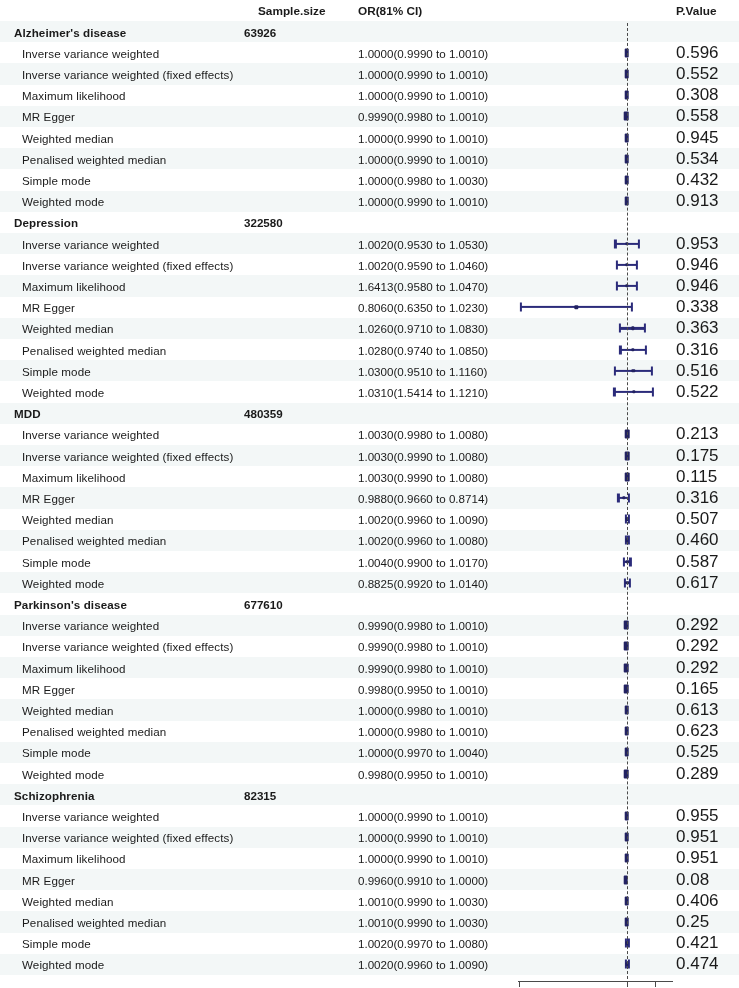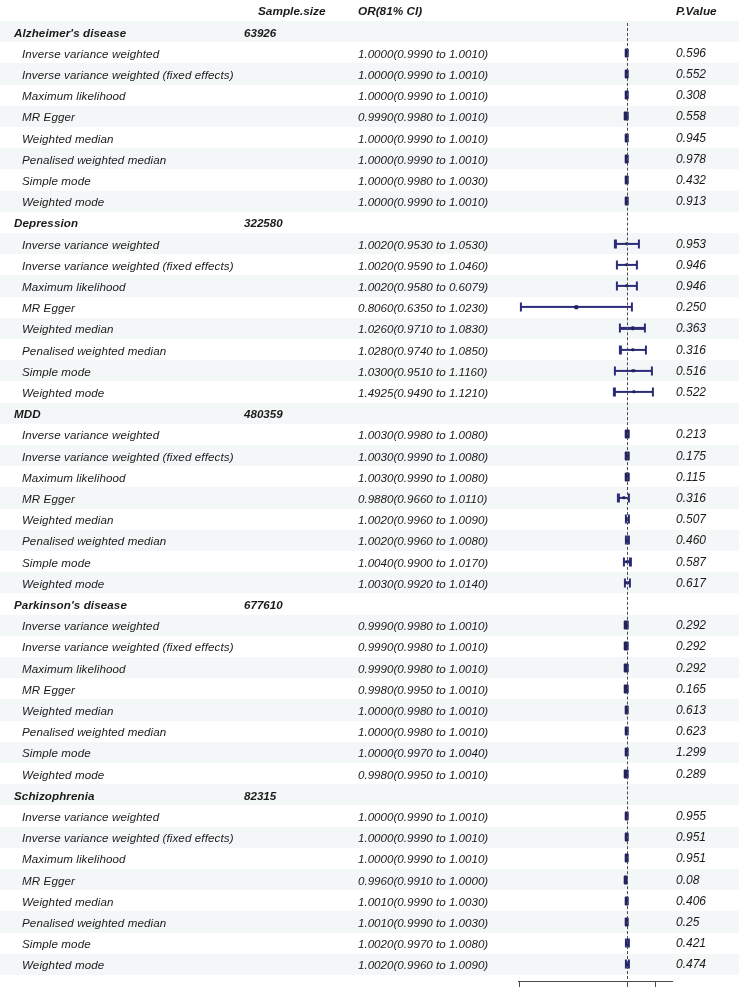--- a/index.html
+++ b/index.html
@@ -1,41 +1,41 @@
 <!DOCTYPE html>
 <html><head>
 <meta charset="utf-8">
 <style>
   html,body{margin:0;padding:0;}
   body{
     width:739px;height:988px;background:#ffffff;
     font-family:"Liberation Sans","DejaVu Sans",sans-serif;
     color:#1a1a1a;overflow:hidden;position:relative;
   }
-  #plot{position:relative;width:739px;height:836px;font-style:italic;}
+  #plot{position:relative;width:739px;height:836px;}
 
   
   .row{position:absolute;left:0;width:739px;height:21.2px;}
   .row.odd{background:#f3f7f7;}
   .row.even{background:#ffffff;}
 
   .hdr{position:absolute;left:0;top:0;width:739px;height:21px;background:#ffffff;}
 
   .c-label{position:absolute;top:50%;transform:translateY(-50%);
            font-size:11.6px;white-space:nowrap;letter-spacing:.1px;}
   .c-label.group{left:14px;font-weight:bold;}
   .c-label.method{left:22px;font-weight:normal;}
 
   .c-n{position:absolute;top:50%;transform:translateY(-50%);
        left:244px;width:70px;text-align:left;font-size:11.6px;font-weight:bold;
        white-space:nowrap;}
   .c-or{position:absolute;top:50%;transform:translateY(-50%);
         left:358px;font-size:11.6px;white-space:nowrap;letter-spacing:0px;}
   .c-p{position:absolute;top:50%;transform:translateY(-50%);
-       left:676px;font-size:12px;white-space:nowrap;}
+       left:676px;font-size:17px;white-space:nowrap;}
 
   
   .h-txt{position:absolute;top:50%;transform:translateY(-50%);
          font-size:11.8px;font-weight:bold;white-space:nowrap;}
   .h-n{left:258px;}
   .h-or{left:358px;}
   .h-p{left:676px;text-align:right;}
 
   
   #forest{position:absolute;left:0;top:0;width:739px;height:988px;
@@ -89,21 +89,21 @@
         <span class="c-p">0.558</span>
       </div>
       <div class="row even" style="top: 127px;">
         <span class="c-label method">Weighted median</span>
         <span class="c-or">1.0000(0.9990 to 1.0010)</span>
         <span class="c-p">0.945</span>
       </div>
       <div class="row odd" style="top: 148.2px;">
         <span class="c-label method">Penalised weighted median</span>
         <span class="c-or">1.0000(0.9990 to 1.0010)</span>
-        <span class="c-p">0.978</span>
+        <span class="c-p">0.534</span>
       </div>
       <div class="row even" style="top: 169.4px;">
         <span class="c-label method">Simple mode</span>
         <span class="c-or">1.0000(0.9980 to 1.0030)</span>
         <span class="c-p">0.432</span>
       </div>
       <div class="row odd" style="top: 190.6px;">
         <span class="c-label method">Weighted mode</span>
         <span class="c-or">1.0000(0.9990 to 1.0010)</span>
         <span class="c-p">0.913</span>
@@ -117,46 +117,46 @@
         <span class="c-or">1.0020(0.9530 to 1.0530)</span>
         <span class="c-p">0.953</span>
       </div>
       <div class="row even" style="top: 254.2px;">
         <span class="c-label method">Inverse variance weighted (fixed effects)</span>
         <span class="c-or">1.0020(0.9590 to 1.0460)</span>
         <span class="c-p">0.946</span>
       </div>
       <div class="row odd" style="top: 275.4px;">
         <span class="c-label method">Maximum likelihood</span>
-        <span class="c-or">1.0020(0.9580 to 0.6079)</span>
+        <span class="c-or">1.6413(0.9580 to 1.0470)</span>
         <span class="c-p">0.946</span>
       </div>
       <div class="row even" style="top: 296.6px;">
         <span class="c-label method">MR Egger</span>
         <span class="c-or">0.8060(0.6350 to 1.0230)</span>
-        <span class="c-p">0.250</span>
+        <span class="c-p">0.338</span>
       </div>
       <div class="row odd" style="top: 317.8px;">
         <span class="c-label method">Weighted median</span>
         <span class="c-or">1.0260(0.9710 to 1.0830)</span>
         <span class="c-p">0.363</span>
       </div>
       <div class="row even" style="top: 339px;">
         <span class="c-label method">Penalised weighted median</span>
         <span class="c-or">1.0280(0.9740 to 1.0850)</span>
         <span class="c-p">0.316</span>
       </div>
       <div class="row odd" style="top: 360.2px;">
         <span class="c-label method">Simple mode</span>
         <span class="c-or">1.0300(0.9510 to 1.1160)</span>
         <span class="c-p">0.516</span>
       </div>
       <div class="row even" style="top: 381.4px;">
         <span class="c-label method">Weighted mode</span>
-        <span class="c-or">1.4925(0.9490 to 1.1210)</span>
+        <span class="c-or">1.0310(1.5414 to 1.1210)</span>
         <span class="c-p">0.522</span>
       </div>
       <div class="row odd" style="top: 402.6px;">
         <span class="c-label group">MDD</span>
         <span class="c-n">480359</span>
       </div>
       <div class="row even" style="top: 423.8px;">
         <span class="c-label method">Inverse variance weighted</span>
         <span class="c-or">1.0030(0.9980 to 1.0080)</span>
         <span class="c-p">0.213</span>
@@ -166,41 +166,41 @@
         <span class="c-or">1.0030(0.9990 to 1.0080)</span>
         <span class="c-p">0.175</span>
       </div>
       <div class="row even" style="top: 466.2px;">
         <span class="c-label method">Maximum likelihood</span>
         <span class="c-or">1.0030(0.9990 to 1.0080)</span>
         <span class="c-p">0.115</span>
       </div>
       <div class="row odd" style="top: 487.4px;">
         <span class="c-label method">MR Egger</span>
-        <span class="c-or">0.9880(0.9660 to 1.0110)</span>
+        <span class="c-or">0.9880(0.9660 to 0.8714)</span>
         <span class="c-p">0.316</span>
       </div>
       <div class="row even" style="top: 508.6px;">
         <span class="c-label method">Weighted median</span>
         <span class="c-or">1.0020(0.9960 to 1.0090)</span>
         <span class="c-p">0.507</span>
       </div>
       <div class="row odd" style="top: 529.8px;">
         <span class="c-label method">Penalised weighted median</span>
         <span class="c-or">1.0020(0.9960 to 1.0080)</span>
         <span class="c-p">0.460</span>
       </div>
       <div class="row even" style="top: 551px;">
         <span class="c-label method">Simple mode</span>
         <span class="c-or">1.0040(0.9900 to 1.0170)</span>
         <span class="c-p">0.587</span>
       </div>
       <div class="row odd" style="top: 572.2px;">
         <span class="c-label method">Weighted mode</span>
-        <span class="c-or">1.0030(0.9920 to 1.0140)</span>
+        <span class="c-or">0.8825(0.9920 to 1.0140)</span>
         <span class="c-p">0.617</span>
       </div>
       <div class="row even" style="top: 593.4px;">
         <span class="c-label group">Parkinson's disease</span>
         <span class="c-n">677610</span>
       </div>
       <div class="row odd" style="top: 614.6px;">
         <span class="c-label method">Inverse variance weighted</span>
         <span class="c-or">0.9990(0.9980 to 1.0010)</span>
         <span class="c-p">0.292</span>
@@ -226,21 +226,21 @@
         <span class="c-p">0.613</span>
       </div>
       <div class="row even" style="top: 720.6px;">
         <span class="c-label method">Penalised weighted median</span>
         <span class="c-or">1.0000(0.9980 to 1.0010)</span>
         <span class="c-p">0.623</span>
       </div>
       <div class="row odd" style="top: 741.8px;">
         <span class="c-label method">Simple mode</span>
         <span class="c-or">1.0000(0.9970 to 1.0040)</span>
-        <span class="c-p">1.299</span>
+        <span class="c-p">0.525</span>
       </div>
       <div class="row even" style="top: 763px;">
         <span class="c-label method">Weighted mode</span>
         <span class="c-or">0.9980(0.9950 to 1.0010)</span>
         <span class="c-p">0.289</span>
       </div>
       <div class="row odd" style="top: 784.2px;">
         <span class="c-label group">Schizophrenia</span>
         <span class="c-n">82315</span>
       </div>

